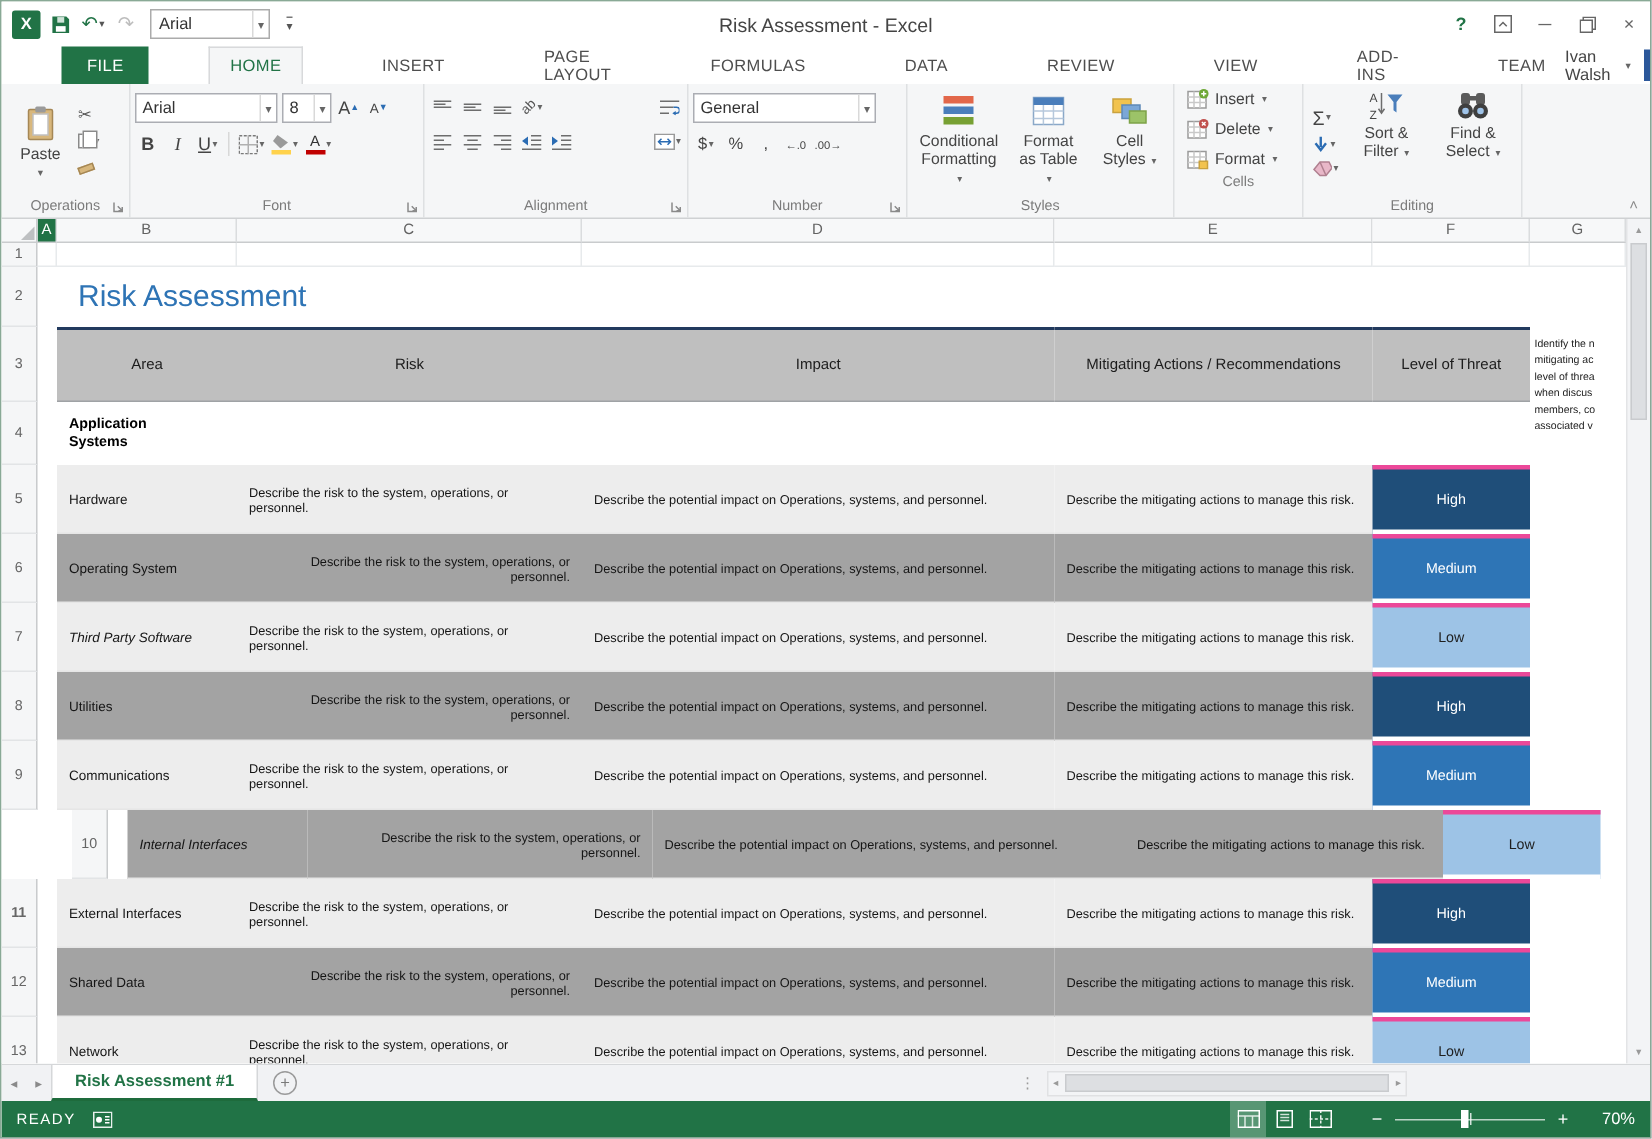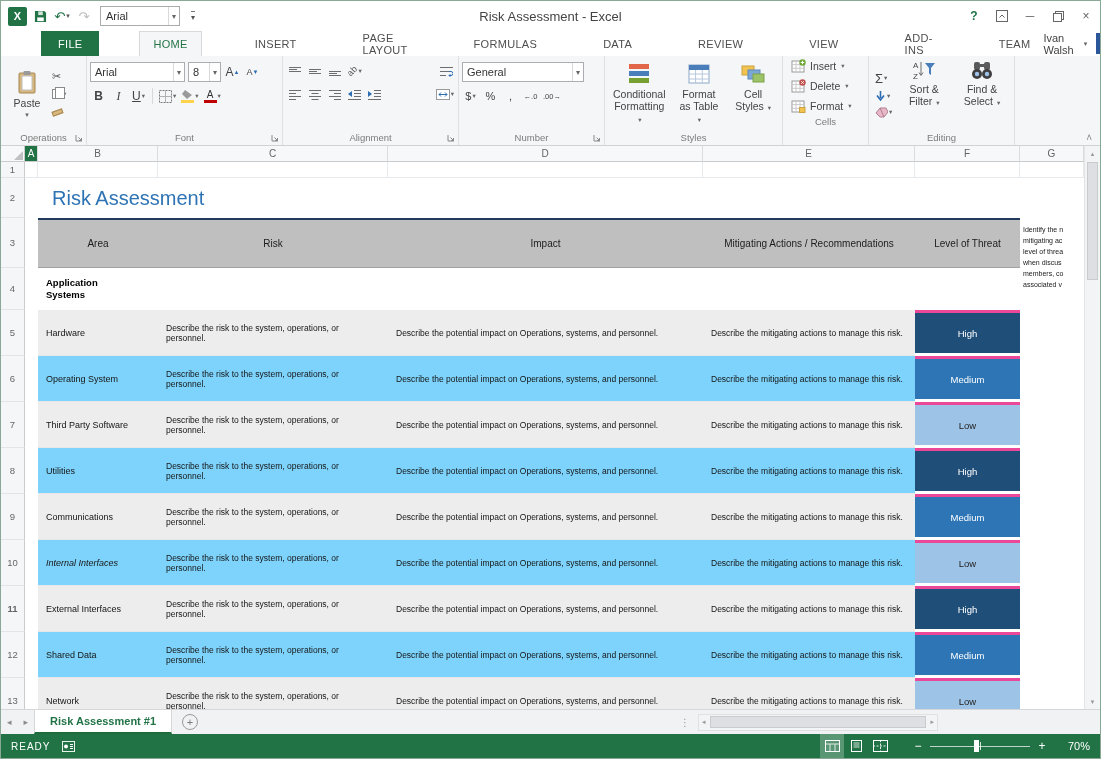--- a/index.html
+++ b/index.html
@@ -102,21 +102,21 @@
 .title-cell{display:flex;align-items:center;padding-left:14px;font-size:20px;color:#2E74B5;flex:1;}
 .r3{height:50px;}
 .thead{display:flex;align-items:center;justify-content:center;background:#BFBFBF;border-top:2px solid #223A5E;border-bottom:1px solid #9FA2A5;font-size:10px;color:#1c1c1c;text-align:center;}
 .r4{height:42px;}
 .section-band{display:flex;align-items:center;background:#fff;}
 .section-text{font-weight:bold;font-size:9.5px;line-height:1.3;padding-left:8px;width:90px;color:#000;}
 .drow{height:46px;background:#fff;}
 .drow .dcell{display:flex;align-items:center;font-size:8.5px;color:#151515;padding:0 8px;border-bottom:1px solid #E6E6E6;}
 .drow .dcell.area{font-size:9px;}
 .drow.even .dcell{background:#EDEDED;}
-.drow.odd .dcell{background:#7dd3fc;}
+.drow.odd .dcell{background:#a3a3a3;text-align:right;}
 .tcell{display:flex;align-items:center;justify-content:center;font-size:9.5px;border-top:3px solid #ec4899;border-bottom:3px solid #fff;background-clip:padding-box;}
 .note-block{position:absolute;left:1022px;top:78px;width:58px;overflow:hidden;}
 .note-line{font-size:7px;line-height:11px;color:#1a1a1a;white-space:nowrap;}
 .v-scroll{position:absolute;top:0;right:0;bottom:0;width:16px;background:#F3F4F6;border-left:1px solid #E3E4E6;display:flex;flex-direction:column;}
 .vs-btn{height:15px;display:flex;align-items:center;justify-content:center;font-size:6px;color:#9a9a9a;}
 .vs-thumb{height:118px;margin:1px 2px;background:#DDDFE2;border:1px solid #C9CBCE;}
 .vs-fill{flex:1;}
 
 
 .sheettabs{flex:0 0 25px;background:#F1F2F4;border-top:1px solid #D5D7D9;display:flex;align-items:stretch;}
@@ -603,21 +603,21 @@
             <div class="dcell area" style="width: 120px; flex: 0 0 120px;">Operating System</div>
             <div class="dcell" style="width: 230px; flex: 0 0 230px;">Describe the risk to the system, operations, or personnel.</div>
             <div class="dcell" style="width: 315px; flex: 0 0 315px;">Describe the potential impact on Operations, systems, and personnel.</div>
             <div class="dcell" style="width: 212px; flex: 0 0 212px;">Describe the mitigating actions to manage this risk.</div>
             <div class="tcell" style="width: 105px; flex: 0 0 105px; background: rgb(46, 117, 182); color: rgb(255, 255, 255);">Medium</div>
             <div class="gspacer" style="width: 64px; flex: 0 0 64px;"></div>
           </div>
           <div class="grow drow even">
             <div class="gut" style="width: 24px; flex: 0 0 24px;">7</div>
             <div class="spacerA" style="width: 13px; flex: 0 0 13px;"></div>
-            <div class="dcell area" style="width: 120px; flex: 0 0 120px;">Third Party Software</div>
+            <div class="dcell area" style="width: 120px; flex: 0 0 120px; font-style: italic;">Third Party Software</div>
             <div class="dcell" style="width: 230px; flex: 0 0 230px;">Describe the risk to the system, operations, or personnel.</div>
             <div class="dcell" style="width: 315px; flex: 0 0 315px;">Describe the potential impact on Operations, systems, and personnel.</div>
             <div class="dcell" style="width: 212px; flex: 0 0 212px;">Describe the mitigating actions to manage this risk.</div>
             <div class="tcell" style="width: 105px; flex: 0 0 105px; background: rgb(157, 195, 230); color: rgb(31, 31, 31);">Low</div>
             <div class="gspacer" style="width: 64px; flex: 0 0 64px;"></div>
           </div>
           <div class="grow drow odd">
             <div class="gut" style="width: 24px; flex: 0 0 24px;">8</div>
             <div class="spacerA" style="width: 13px; flex: 0 0 13px;"></div>
             <div class="dcell area" style="width: 120px; flex: 0 0 120px;">Utilities</div>
@@ -631,21 +631,21 @@
             <div class="gut" style="width: 24px; flex: 0 0 24px;">9</div>
             <div class="spacerA" style="width: 13px; flex: 0 0 13px;"></div>
             <div class="dcell area" style="width: 120px; flex: 0 0 120px;">Communications</div>
             <div class="dcell" style="width: 230px; flex: 0 0 230px;">Describe the risk to the system, operations, or personnel.</div>
             <div class="dcell" style="width: 315px; flex: 0 0 315px;">Describe the potential impact on Operations, systems, and personnel.</div>
             <div class="dcell" style="width: 212px; flex: 0 0 212px;">Describe the mitigating actions to manage this risk.</div>
             <div class="tcell" style="width: 105px; flex: 0 0 105px; background: rgb(46, 117, 182); color: rgb(255, 255, 255);">Medium</div>
             <div class="gspacer" style="width: 64px; flex: 0 0 64px;"></div>
           </div>
           <div class="grow drow odd">
-            <div class="gut" style="width: 24px; flex: 0 0 24px;">10</div>
+            <div class="gut" style="width: 24px; flex: 0 0 24px; margin-left: 47px;">10</div>
             <div class="spacerA" style="width: 13px; flex: 0 0 13px;"></div>
             <div class="dcell area" style="width: 120px; flex: 0 0 120px; font-style: italic;">Internal Interfaces</div>
             <div class="dcell" style="width: 230px; flex: 0 0 230px;">Describe the risk to the system, operations, or personnel.</div>
             <div class="dcell" style="width: 315px; flex: 0 0 315px;">Describe the potential impact on Operations, systems, and personnel.</div>
             <div class="dcell" style="width: 212px; flex: 0 0 212px;">Describe the mitigating actions to manage this risk.</div>
             <div class="tcell" style="width: 105px; flex: 0 0 105px; background: rgb(157, 195, 230); color: rgb(31, 31, 31);">Low</div>
             <div class="gspacer" style="width: 64px; flex: 0 0 64px;"></div>
           </div>
           <div class="grow drow even">
             <div class="gut" style="width: 24px; flex: 0 0 24px; font-weight: bold;">11</div>

